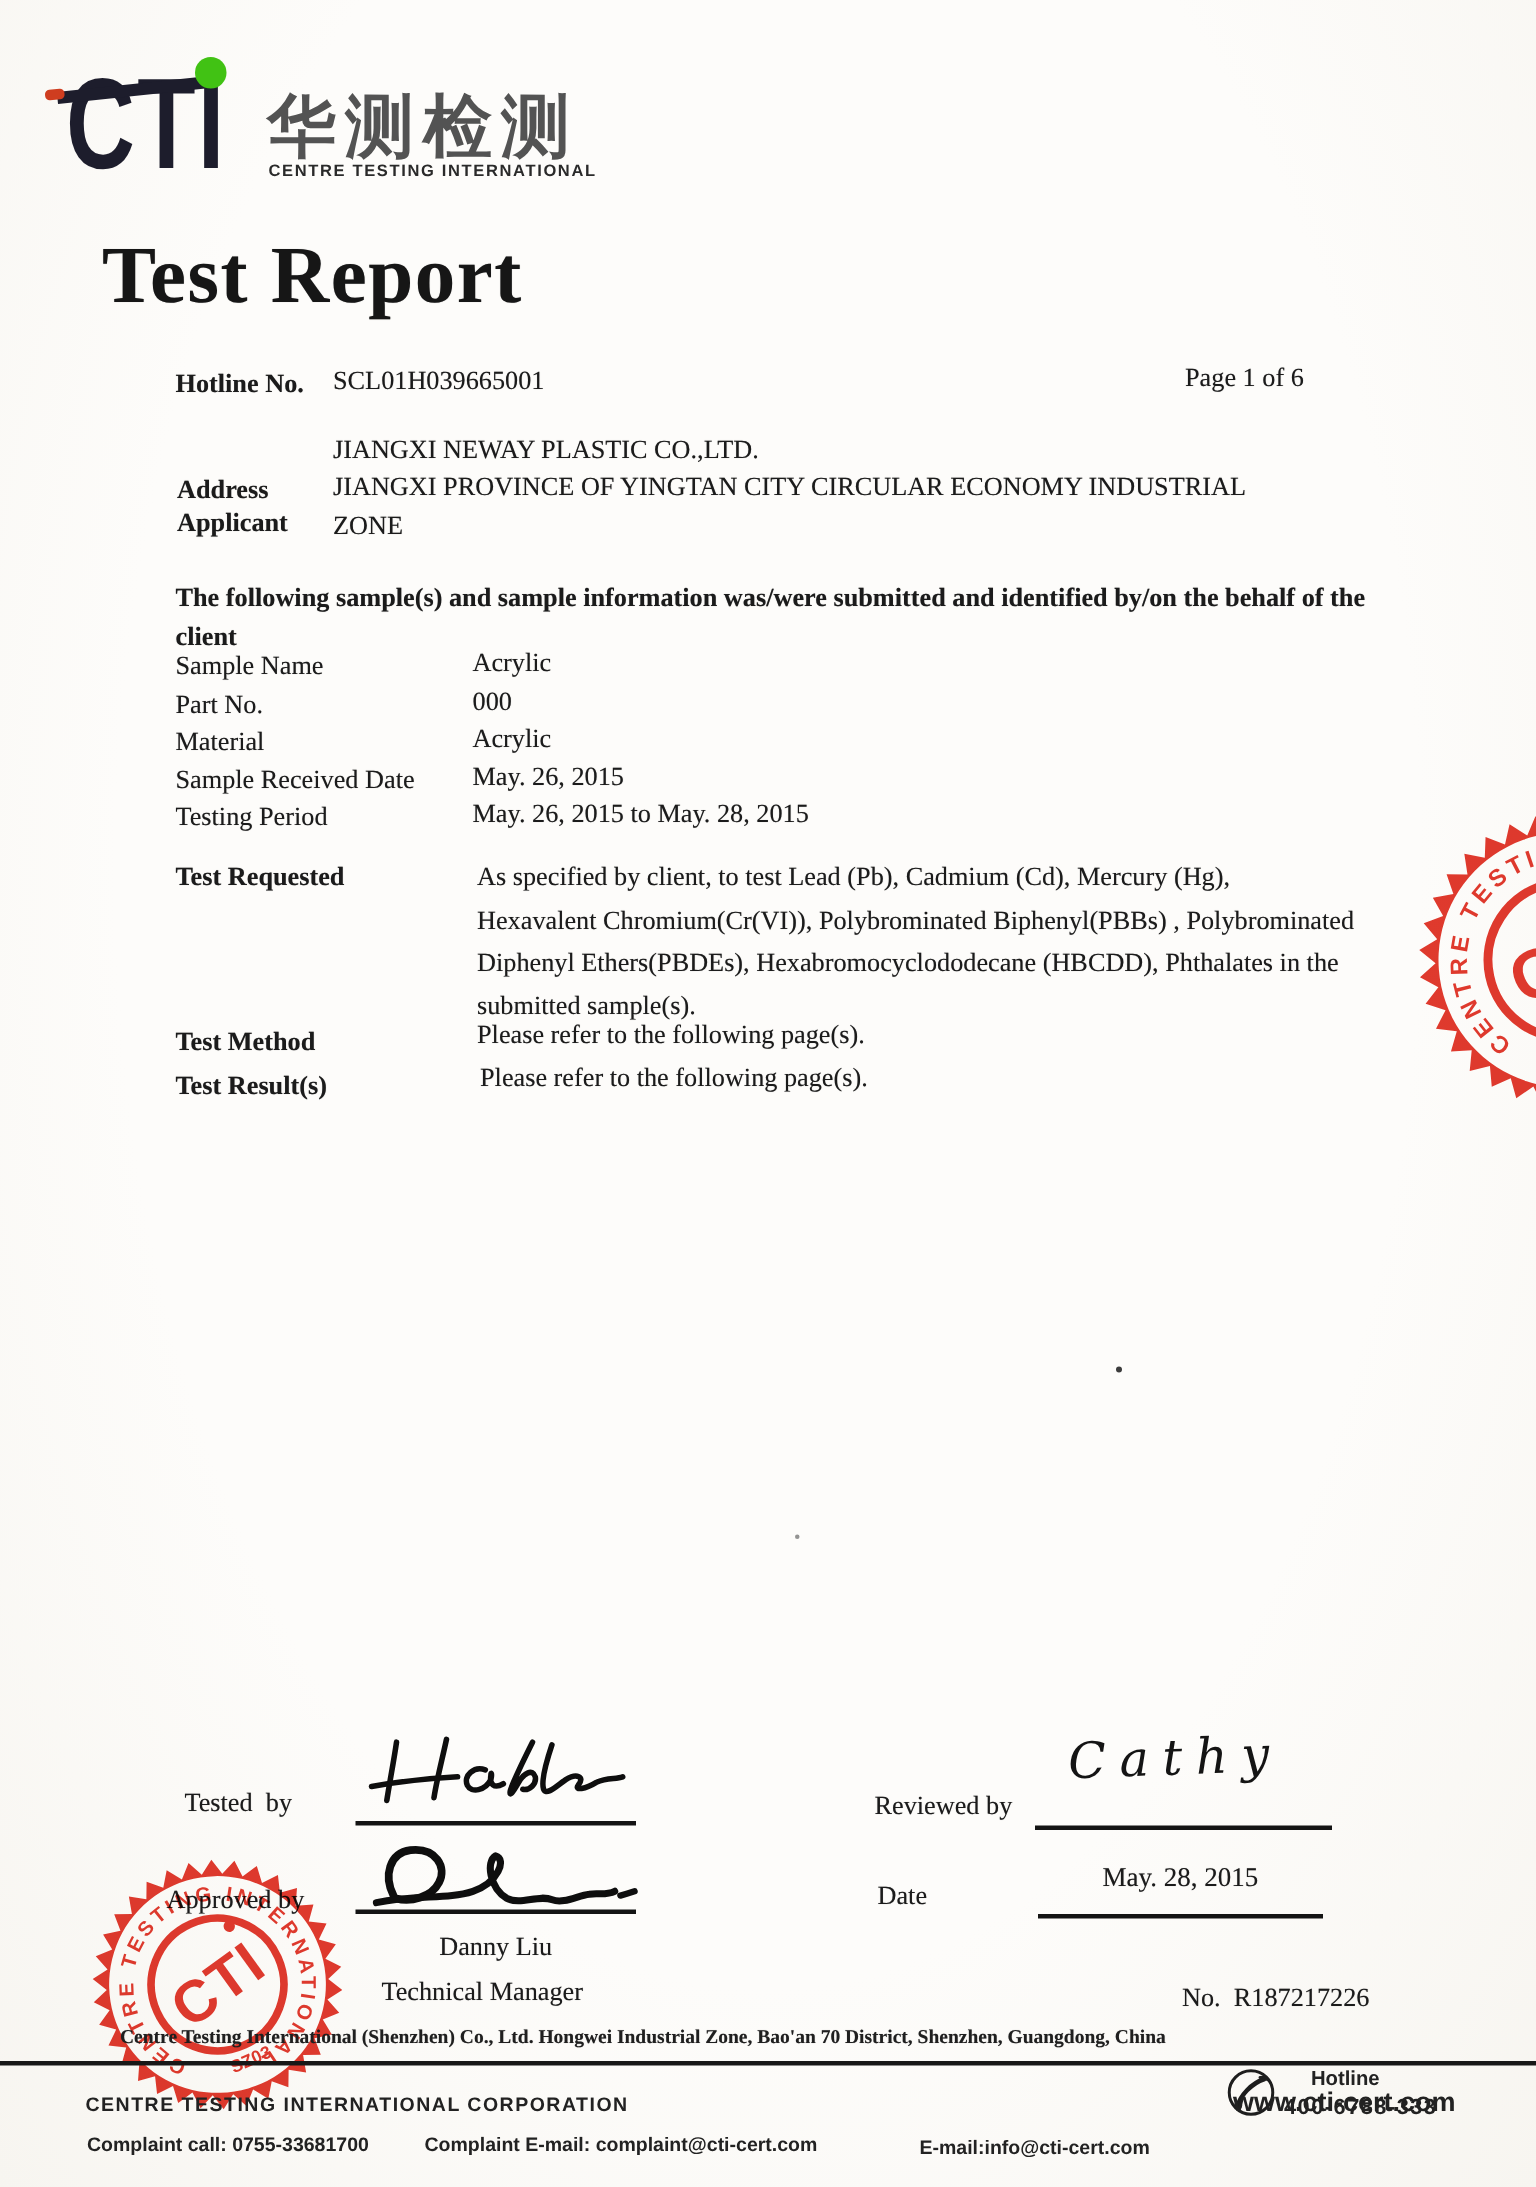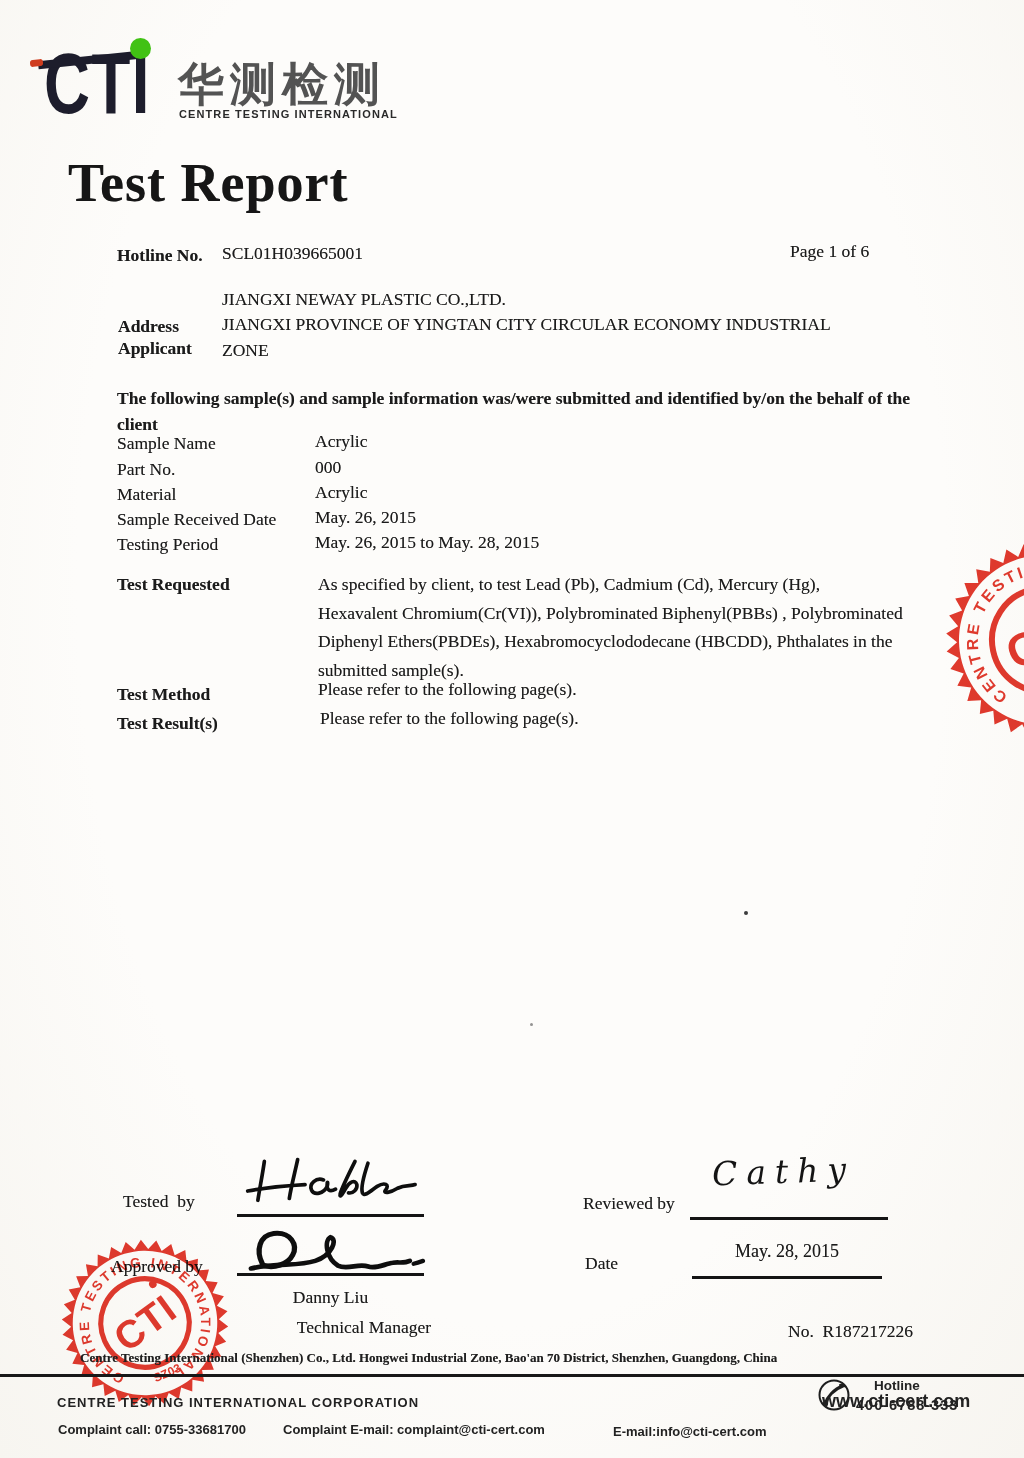--- a/index.html
+++ b/index.html
@@ -105,21 +105,21 @@
     <path stroke-width="5" d="M4,47 C32,41 54,45 72,39 C90,33 96,16 88,14 C81,18 84,37 96,44 C106,49 118,41 128,45 C136,48 146,42 154,41 C160,40 166,42 172,39"></path>
     <path stroke-width="4.5" d="M176,42 C180,41 183,40 186,39"></path>
   </svg>
   <div class="abs sigline" style="left:237px;top:1273px;width:187px;"></div>
 
   <div class="abs doc fs17" style="left:585px;top:1253px;">Date</div>
   <div class="abs doc center" style="left:692px;top:1241px;width:190px;font-size:18px;">May. 28, 2015</div>
   <div class="abs sigline" style="left:692px;top:1276px;width:190px;"></div>
 
   <div class="abs doc fs17 center" style="left:237px;top:1287px;width:187px;">Danny Liu</div>
-  <div class="abs doc fs17 center" style="left:244px;top:1317px;width:187px;text-align:right;">Technical Manager</div>
+  <div class="abs doc fs17 center" style="left:228px;top:1317px;width:187px;">Technical Manager</div>
   <div class="abs doc fs17 pre" style="left:788px;top:1321px;">No.  R187217226</div>
 
   <div class="abs stamp" id="stamp-left"><svg viewBox="0 0 200 200" width="100%" height="100%">
         <path d="M100.0 2.0L108.0 13.4L118.0 3.7L123.8 16.3L135.4 8.6L138.8 22.1L151.6 16.7L152.4 30.6L166.0 27.6L164.3 41.4L178.2 40.9L174.0 54.2L187.7 56.3L181.1 68.6L194.3 73.2L185.5 84.0L197.6 91.0L187.0 100.0L197.6 109.0L185.5 116.0L194.3 126.8L181.1 131.4L187.7 143.7L174.0 145.8L178.2 159.1L164.3 158.6L166.0 172.4L152.4 169.4L151.6 183.3L138.8 177.9L135.4 191.4L123.8 183.7L118.0 196.3L108.0 186.6L100.0 198.0L92.0 186.6L82.0 196.3L76.2 183.7L64.6 191.4L61.2 177.9L48.4 183.3L47.6 169.4L34.0 172.4L35.7 158.6L21.8 159.1L26.0 145.8L12.3 143.7L18.9 131.4L5.7 126.8L14.5 116.0L2.4 109.0L13.0 100.0L2.4 91.0L14.5 84.0L5.7 73.2L18.9 68.6L12.3 56.3L26.0 54.2L21.8 40.9L35.7 41.4L34.0 27.6L47.6 30.6L48.4 16.7L61.2 22.1L64.6 8.6L76.2 16.3L82.0 3.7L92.0 13.4Z M100 15 A85 85 0 1 0 100.01 15 Z" fill="#e02f22" fill-rule="evenodd"></path>
         <defs>
           <path id="tcL" d="M100 34 A66 66 0 1 1 99.99 34"></path>
         </defs>
         <g transform="rotate(-135 100 100)">
           <text font-size="16" font-weight="bold" letter-spacing="3" fill="#e02f22" font-family="'Liberation Sans', sans-serif"><textPath href="#tcL" xlink:href="#tcL">CENTRE TESTING INTERNATIONAL</textPath></text>
         </g>

